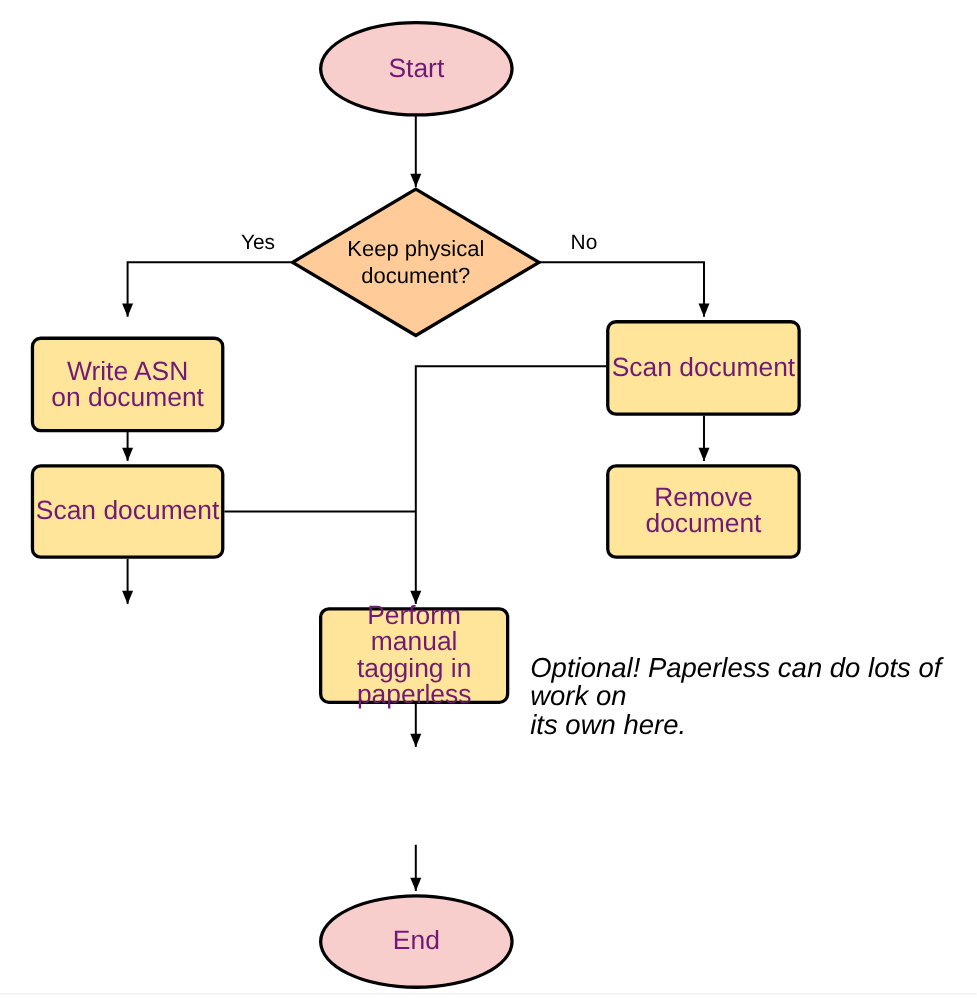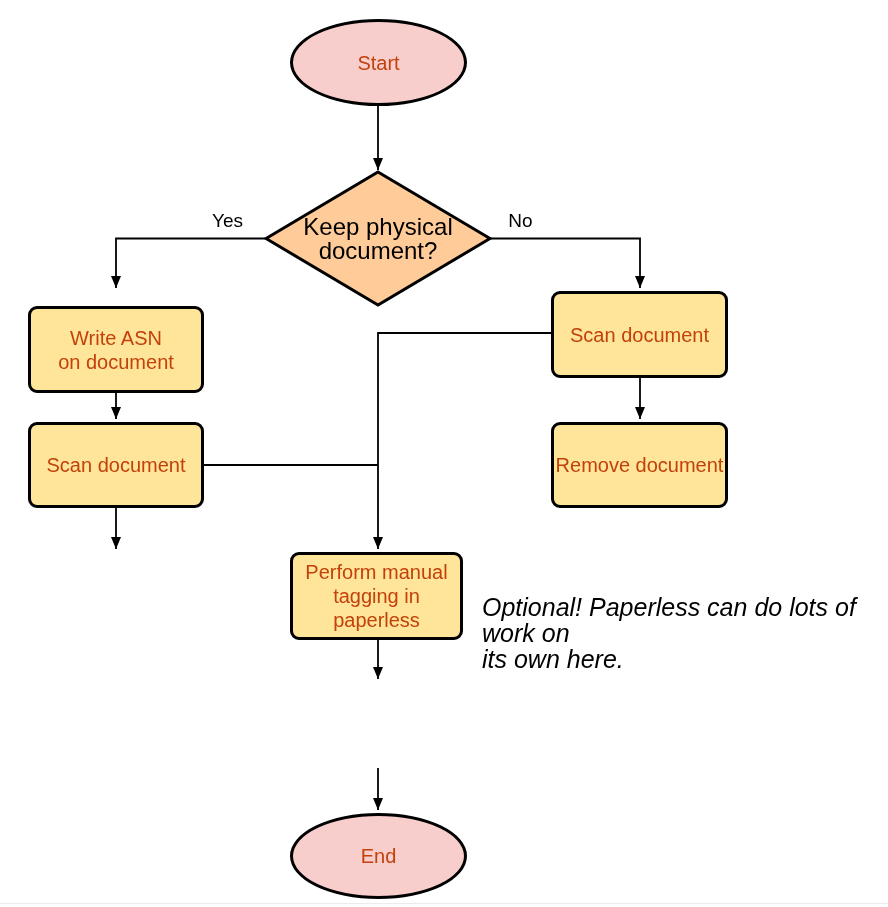--- a/index.html
+++ b/index.html
@@ -5,41 +5,41 @@
   html, body { margin:0; padding:0; background:#ffffff; }
   .canvas {
     position:relative; width:888px; height:907px; overflow:hidden;
     font-family:"Liberation Sans", sans-serif; color:#000; background:#fff;
   }
   .edges { position:absolute; left:0; top:0; width:888px; height:907px; }
   .edges path { fill:none; stroke:var(--edge,#000); stroke-width:1.8px; }
   .node {
     position:absolute; box-sizing:border-box;
     display:flex; align-items:center; justify-content:center;
-    text-align:center; font-size:20px; line-height:24px;
-    white-space:pre-line; color:#c2410c;
+    text-align:center; font-size:24px; line-height:24px;
+    white-space:pre-line; color:#701a75;
   }
   .process {
     background:var(--process-fill,#ffe599);
     border:3px solid var(--stroke,#000);
     border-radius:9px;
   }
   .terminal {
     background:var(--terminal-fill,#f8cecc);
     border:3px solid var(--stroke,#000);
     border-radius:50%;
   }
   .decision-wrap { position:absolute; }
   .decision-label {
     position:absolute; left:0; top:0; right:0; bottom:0;
     display:flex; align-items:center; justify-content:center;
-    text-align:center; font-size:24px; line-height:24px; white-space:pre-line;
+    text-align:center; font-size:20px; line-height:24px; white-space:pre-line;
   }
   .edge-label {
-    position:absolute; font-size:19px; line-height:22px; text-align:center;
+    position:absolute; font-size:19px; line-height:22px; text-align:right;
   }
   .annotation {
     position:absolute; font-style:italic; font-size:25px; line-height:26px;
     white-space:pre-line;
   }
   .bottom-border {
     position:absolute; left:0; top:903px; width:888px; height:1px;
     background:#ebebeb;
   }
 </style>

